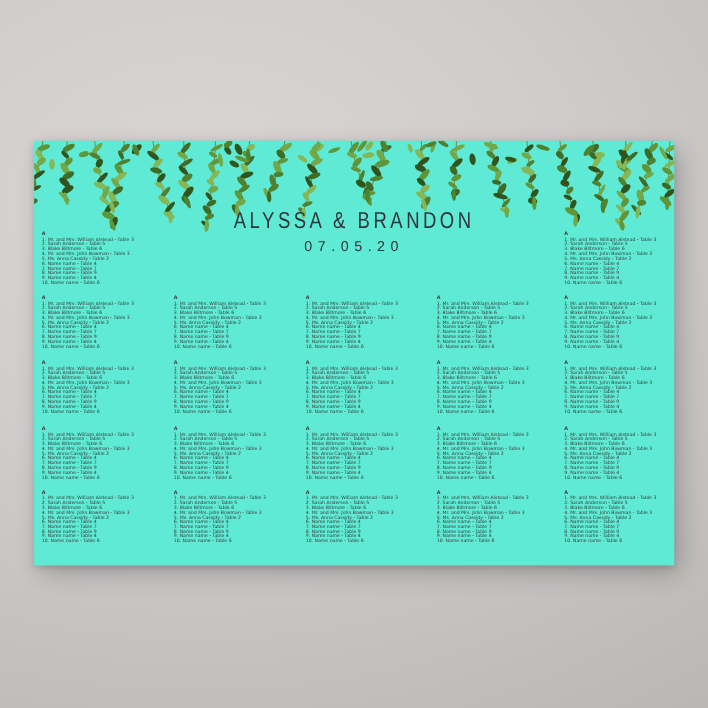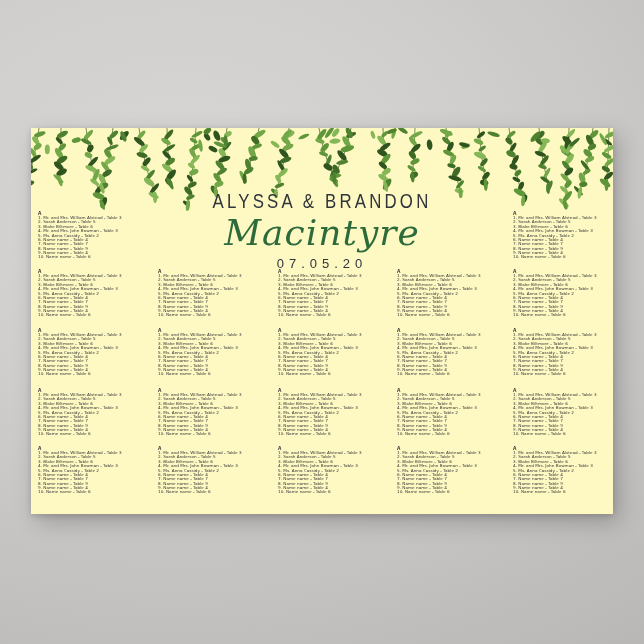--- a/index.html
+++ b/index.html
@@ -4,21 +4,21 @@
 <style>
   html,body{margin:0;padding:0;}
   body{
     width:644px;height:644px;overflow:hidden;
     background:radial-gradient(130% 95% at 28% 28%, #d9d7d6 0%, #cfcdcc 40%, #c3c1c0 70%, #b7b5b4 100%);
     font-family:"Liberation Sans", sans-serif;
   }
   .scene{position:relative;width:644px;height:644px;}
   .poster{
     position:absolute;left:31px;top:128px;width:582px;height:386px;
-    background:#fef9c3;overflow:hidden;
+    background:#5eead4;overflow:hidden;
     box-shadow:6px 8px 22px rgba(0,0,0,0.22), 0 2px 6px rgba(0,0,0,0.15);
   }
   .vines{position:absolute;left:0;top:0;width:582px;height:112px;display:block;}
   .title-block{position:absolute;left:0;right:0;top:61px;text-align:center;}
   .couple{
     font-family:"Liberation Sans",sans-serif;font-size:21px;line-height:24px;
     letter-spacing:4px;color:#30343b;white-space:nowrap;
     transform:scaleX(0.8);transform-origin:50% 0;
   }
   .family{
@@ -311,21 +311,20 @@
         <ellipse rx="6.628482614411041" ry="2.6611547190696" transform="translate(504.4 8.7) rotate(313)" fill="#4f8230"></ellipse>
         <ellipse rx="5.582142595900223" ry="2.086537229886744" transform="translate(371.9 2.3) rotate(32)" fill="#4f8230"></ellipse>
         <ellipse rx="6.296643744688481" ry="1.992788998875767" transform="translate(169.5 17.6) rotate(81)" fill="#72a847"></ellipse>
         <ellipse rx="6.539521801983938" ry="2.019500954891555" transform="translate(188.9 16.6) rotate(201)" fill="#5f9639"></ellipse>
         <ellipse rx="5.930884210392833" ry="2.6828257758170366" transform="translate(256.3 6.0) rotate(314)" fill="#72a847"></ellipse>
         <ellipse rx="4.910935505991802" ry="2.5356266762246378" transform="translate(16.3 21.4) rotate(271)" fill="#86b757"></ellipse>
         <ellipse rx="5.446990167023614" ry="2.8948962733265944" transform="translate(185.8 7.7) rotate(65)" fill="#2f541d"></ellipse>
       </svg>
     <div class="title-block">
       <div class="couple">ALYSSA &amp; BRANDON</div>
-      <div class="family">Macintyre</div>
       <div class="date">07.05.20</div>
     </div>
     <div class="lists" id="lists">
         <div class="gb" style="left: 7px; top: 83px;">
           <div class="gb-in">
             <span class="gb-h">A</span>
             <div>1. Mr. and Mrs. William Alstead - Table 3</div>
             <div>2. Sarah Anderson - Table 5</div>
             <div>3. Blake Biltmore - Table 6</div>
             <div>4. Mr. and Mrs. John Bowman - Table 3</div>

